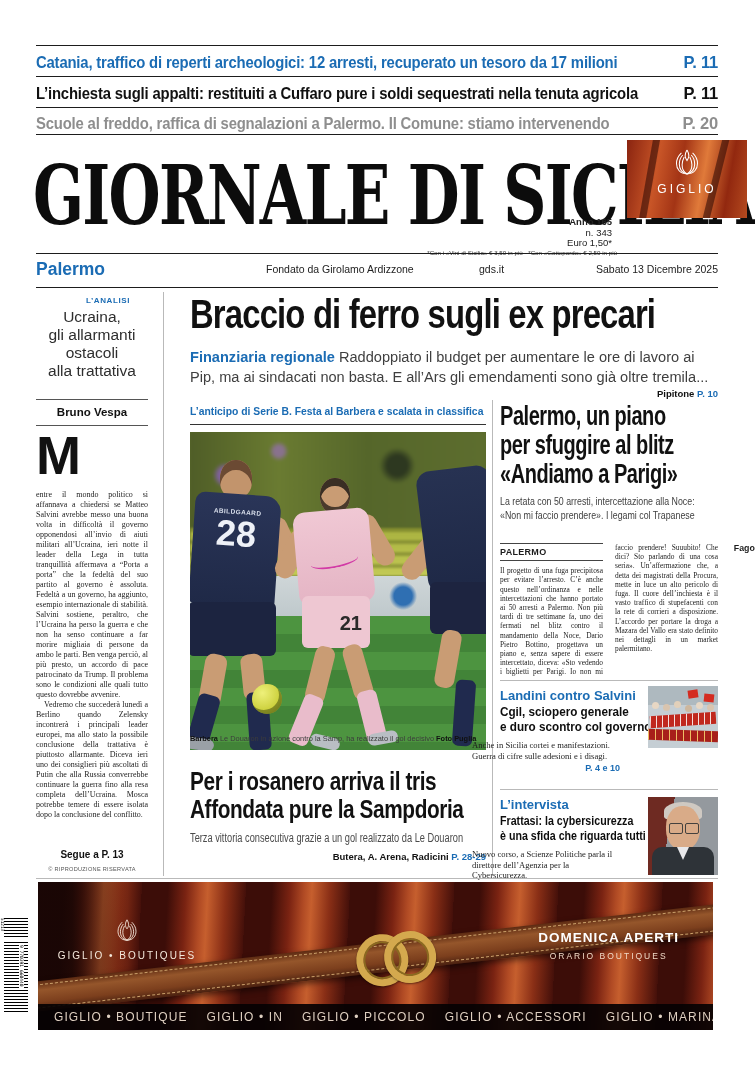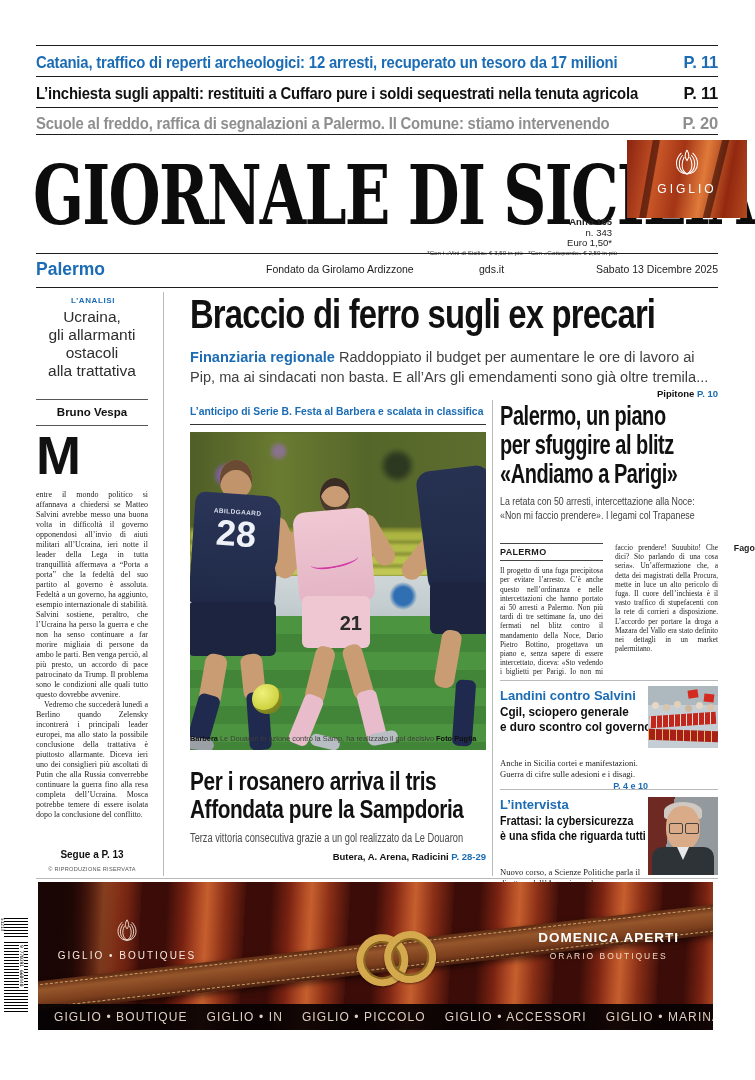--- a/index.html
+++ b/index.html
@@ -32,21 +32,21 @@
      background:linear-gradient(100deg,#8a2410 0%,#c85527 26%,#a33415 44%,#e07a3a 62%,#92280f 82%,#b44a1f 100%);}
   .giglio-top .streak{position:absolute;width:7px;height:130px;background:rgba(40,8,4,.55);top:-20px;}
   .giglio-top .inner{position:absolute;left:0;top:8px;width:100%;text-align:center;color:#fff;}
   .giglio-top .gname{font-size:12px;letter-spacing:3px;margin-top:2px;}
 
   
   .dl-ed{position:absolute;left:36px;top:259px;font-size:17.5px;font-weight:bold;}
   .dl-t{position:absolute;top:263px;font-size:10.5px;color:#222;}
 
   
-  .an-label{position:absolute;left:37px;top:296px;width:112px;text-align:center;font-size:8px;font-weight:bold;letter-spacing:.6px;}
+  .an-label{position:absolute;left:52px;top:296px;width:112px;text-align:center;font-size:8px;font-weight:bold;letter-spacing:.6px;}
   .an-title{position:absolute;left:36px;top:308px;width:112px;text-align:center;font-size:15.5px;line-height:18px;color:#2e2e2e;}
   .an-author{position:absolute;left:36px;top:406px;width:112px;text-align:center;font-size:11.5px;font-weight:bold;}
   .an-m{position:absolute;left:36px;top:428px;font-size:54px;font-weight:800;line-height:54px;}
   .an-body{position:absolute;left:36px;top:490px;width:112px;height:356px;overflow:hidden;
      font-family:"Liberation Serif",serif;font-size:8px;line-height:10px;text-align:justify;color:#1c1c1c;}
   .an-body p{margin:0;}
   .an-body p+p{text-indent:8px;}
   .an-segue{position:absolute;left:36px;top:849px;width:112px;text-align:center;font-size:10px;font-weight:bold;}
   .an-copy{position:absolute;left:36px;top:866px;width:112px;text-align:center;font-size:5.6px;color:#555;letter-spacing:.3px;}
 
@@ -120,21 +120,21 @@
   .bz-cols{position:absolute;left:500px;top:543px;width:218px;height:134px;
      column-count:2;column-gap:12px;column-fill:auto;
      font-family:"Liberation Serif",serif;font-size:7.4px;line-height:9.2px;text-align:justify;color:#1c1c1c;}
   .bz-sec{border-top:1px solid #444;border-bottom:1px solid #444;padding:4px 0 3px;margin-bottom:5px;
      font-family:"Liberation Sans",sans-serif;font-size:9px;font-weight:bold;letter-spacing:.3px;}
   .bz-by{text-align:right;font-family:"Liberation Sans",sans-serif;font-size:8.8px;font-weight:bold;margin-top:3px;line-height:10.5px;}
 
   
   .it-kick{position:absolute;left:500px;font-size:13px;font-weight:bold;white-space:nowrap;}
   .it-h{position:absolute;left:500px;font-size:13px;font-weight:bold;line-height:15px;color:#0e0e0e;white-space:nowrap;}
-  .it-deck{position:absolute;left:500px;width:148px;font-family:"Liberation Serif",serif;font-size:8.6px;line-height:10.5px;color:#1c1c1c;margin-top:18px;}
+  .it-deck{position:absolute;left:472px;width:148px;font-family:"Liberation Serif",serif;font-size:8.6px;line-height:10.5px;color:#1c1c1c;}
   .it-page{display:block;text-align:right;font-family:"Liberation Sans",sans-serif;font-weight:bold;font-size:9px;margin-top:2px;}
   .sidephoto{position:absolute;overflow:hidden;}
   .ld-photo{left:648px;top:686px;width:70px;height:62px;background:linear-gradient(#aeb9bf 0 30%,#c5ced4 30%);}
   .ld-banner1{position:absolute;left:2px;top:28px;width:66px;height:12px;background:#c0281e;transform:rotate(-4deg);
      background-image:repeating-linear-gradient(90deg,rgba(255,255,255,.85) 0 1px,transparent 1px 6px);}
   .ld-banner2{position:absolute;left:0px;top:44px;width:70px;height:11px;background:#a81f1a;transform:rotate(2deg);
      background-image:repeating-linear-gradient(90deg,rgba(255,230,120,.8) 0 1px,transparent 1px 7px);}
   .ld-crowd{position:absolute;left:4px;top:16px;width:7px;height:7px;border-radius:50%;background:#e7d7c4;
      box-shadow:11px 2px 0 #d9c4ae,22px -1px 0 #e2d0ba,33px 3px 0 #cdb79e,44px 0 0 #e7d7c4,55px 2px 0 #d9c4ae;}
   .ld-flag{position:absolute;width:10px;height:8px;background:#d42b20;}

